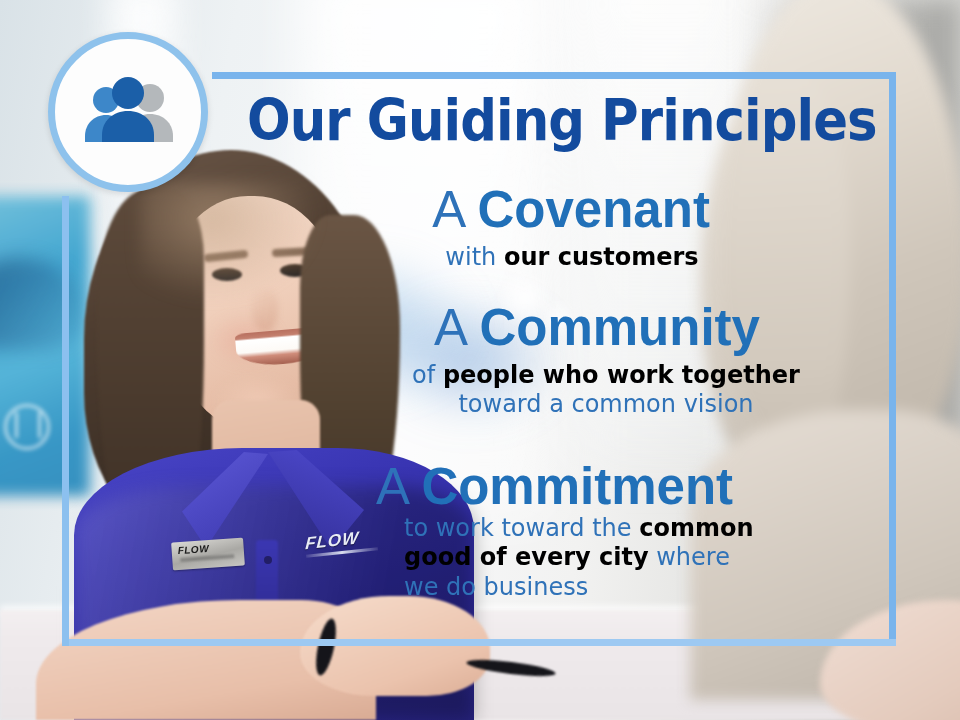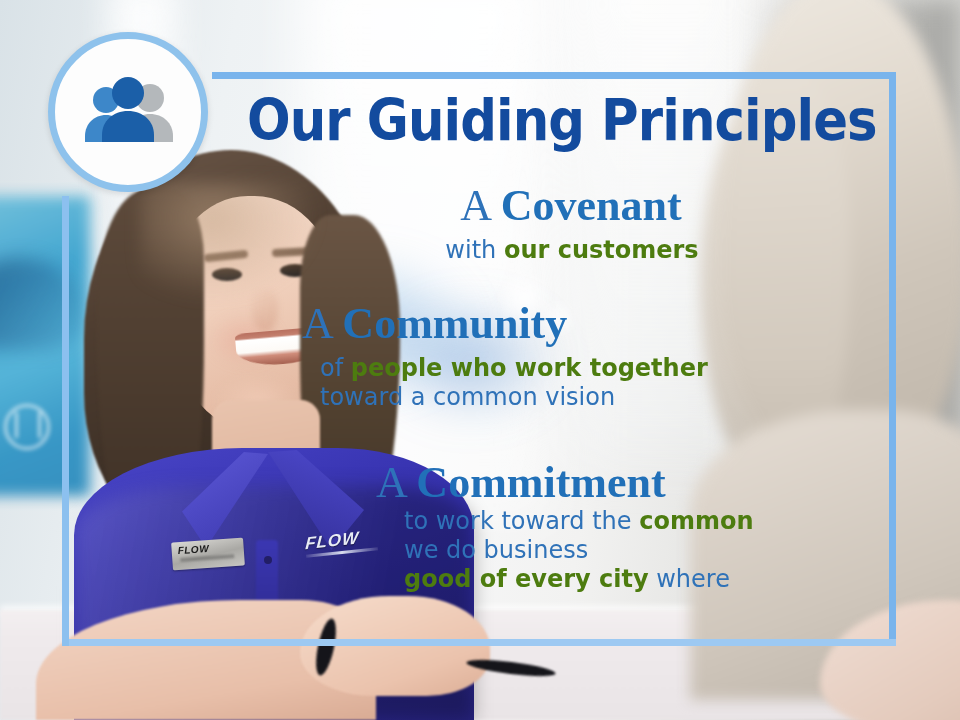--- a/index.html
+++ b/index.html
@@ -315,38 +315,38 @@
     color:#134b9e;
     transform:scaleX(.90);transform-origin:center;
     white-space:nowrap;
   }
 
   .principles{
     position:absolute;left:240px;top:182px;width:652px;
   }
   .principle{margin:0;}
   .p-head{
-    font-family:Liberation Serif, serif;
-    font-size:44px;line-height:1.08;color:#2e72b9;
+    font-family:Liberation Sans, sans-serif;
+    font-size:51px;line-height:1.08;color:#2e72b9;
     white-space:nowrap;
   }
   .p-head .lead{font-weight:300;}
   .p-head .key{font-weight:bold;color:#2170b8;}
   .p-sub{
     font-family:"DejaVu Sans", sans-serif;
     font-size:24px;line-height:1.22;color:#2f72b8;
     font-weight:400;
   }
-  .p-sub b{font-weight:bold;color:#4d7c0f;}
+  .p-sub b{font-weight:bold;color:#000000;}
 
   .p1{position:absolute;left:0;top:0;width:652px;text-align:center;}
   .p1 .p-head{padding-left:10px;}
   .p1 .p-sub{margin-top:6px;padding-left:12px;}
 
-  .p2{position:absolute;left:0;top:118px;width:652px;}
+  .p2{position:absolute;left:0;top:118px;width:652px;text-align:center;}
   .p2 .p-head{padding-left:62px;}
   .p2 .p-sub{margin-top:6px;padding-left:80px;}
 
   .p3{position:absolute;left:0;top:277px;width:652px;text-align:left;}
   .p3 .p-head{padding-left:136px;}
   .p3 .p-sub{margin-top:0;padding-left:164px;}
 </style>
 </head>
 <body>
 
@@ -458,21 +458,21 @@
     </div>
 
     <div class="principle p3">
       <div class="p-head">
         <span class="lead">A </span><span class="key">Commitment</span>
       </div>
       <div class="p-sub">
         <div>
           <span>to work toward the </span><b>common</b>
         </div>
-        <div>we do business</div>
         <div>
           <b>good of every city</b><span> where</span>
         </div>
+        <div>we do business</div>
       </div>
     </div>
 
   </div>
 </div>
 
 </body></html>

